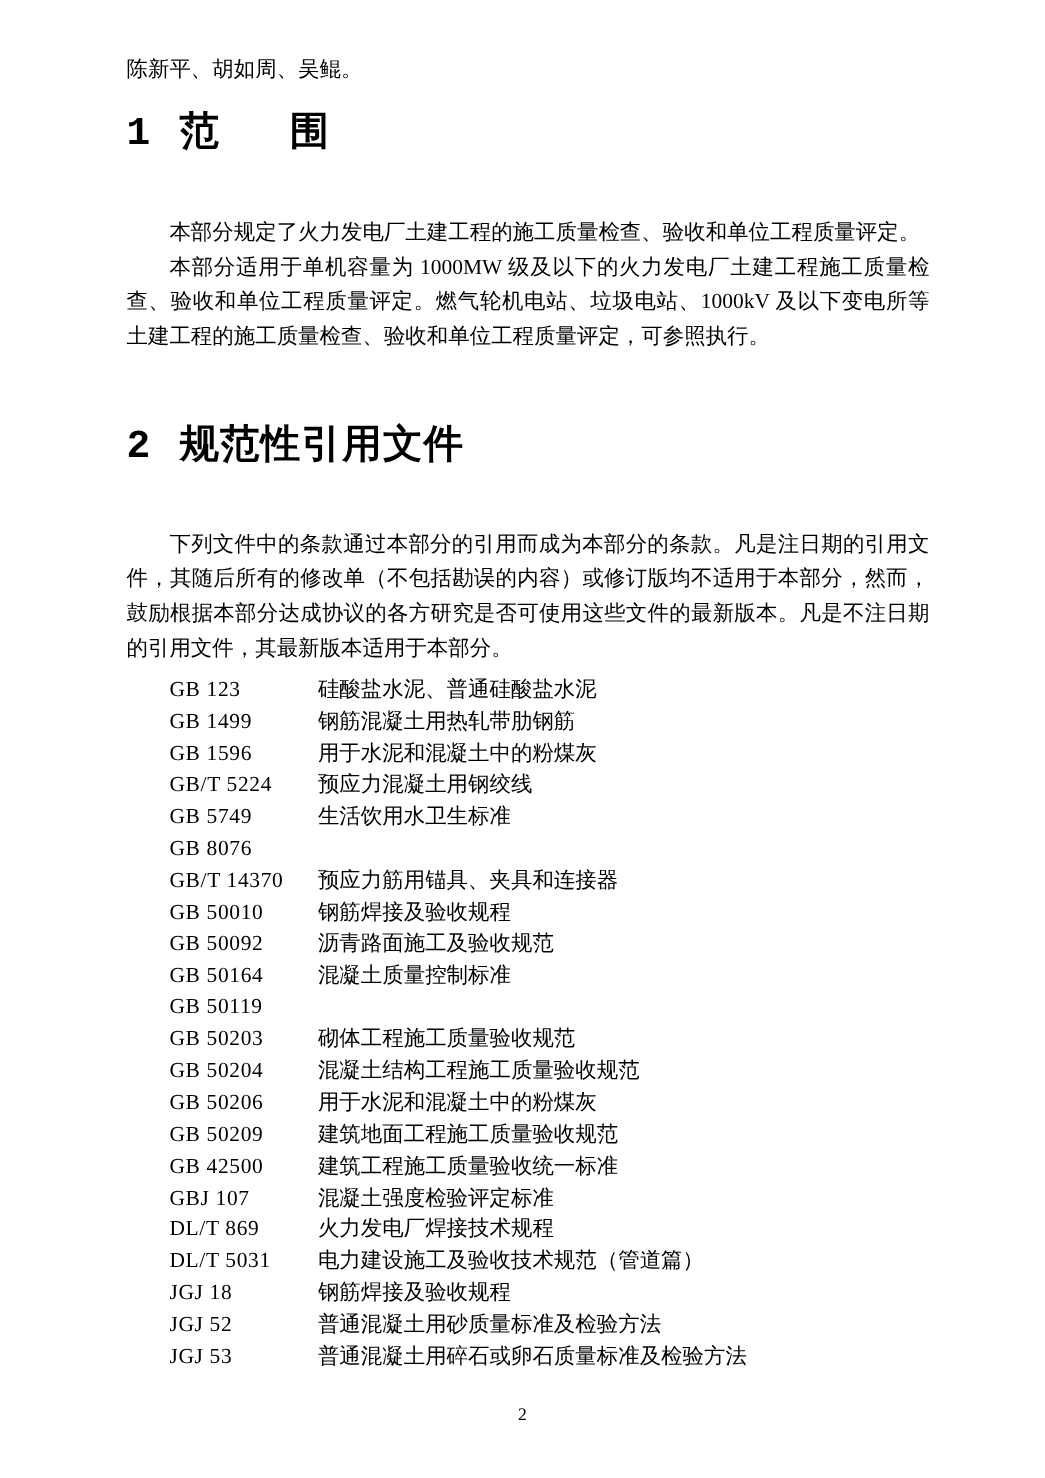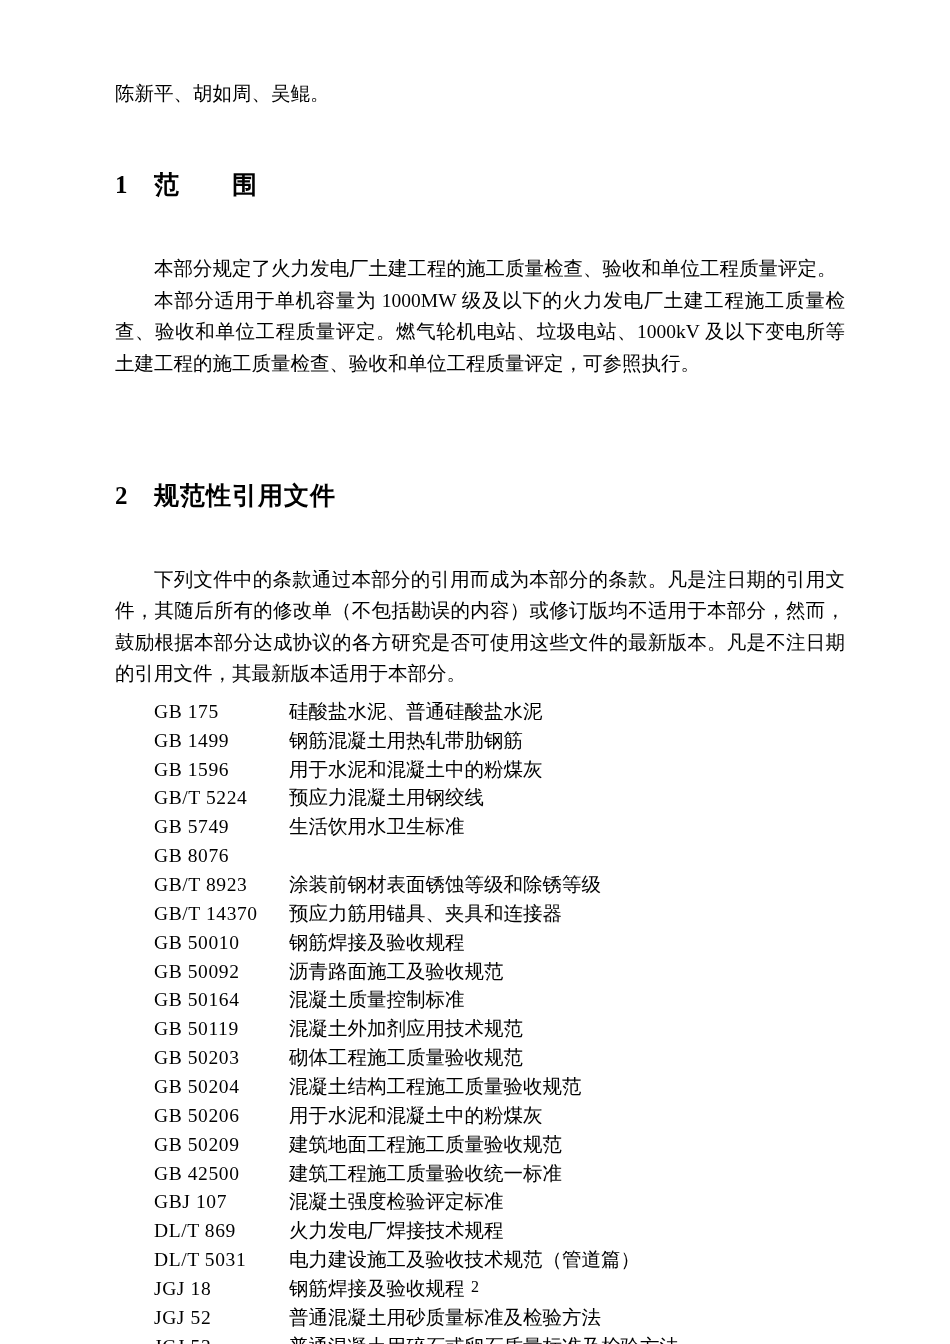--- a/index.html
+++ b/index.html
@@ -11,33 +11,33 @@
     font-family: "Liberation Serif", "DejaVu Serif", serif;
     color: #000000;
   }
   .page {
     position: relative;
     width: 950px;
     height: 1344px;
     margin: 0 auto;
     background: #ffffff;
     box-sizing: border-box;
-    padding: 78px 105px 40px 115px;
+    padding: 48px 105px 40px 115px;
     overflow: hidden;
   }
   .intro-names {
     font-size: 19.5px;
     line-height: 1.6;
     margin: 0 0 0 0;
   }
   h2.section {
-    font-family: Liberation Serif, serif;
+    font-family: Liberation Mono, monospace;
     font-weight: bold;
-    font-size: 25px;
-    margin: 59px 0 0 0;
+    font-size: 36px;
+    margin: 16px 0 0 0;
     letter-spacing: 0.5px;
   }
   h2.section .num {
     display: inline-block;
     margin-right: 26px;
   }
   h2.section.wide .title {
     letter-spacing: 1px;
   }
   h2.section .title.spaced {
@@ -103,21 +103,21 @@
   <h2 class="section wide">
     <span class="num">2</span><span class="title">规范性引用文件</span>
   </h2>
 
   <div class="block-gap-2"></div>
 
   <p class="para">下列文件中的条款通过本部分的引用而成为本部分的条款。凡是注日期的引用文件，其随后所有的修改单（不包括勘误的内容）或修订版均不适用于本部分，然而，鼓励根据本部分达成协议的各方研究是否可使用这些文件的最新版本。凡是不注日期的引用文件，其最新版本适用于本部分。</p>
 
   <ul class="ref-list">
     <li class="ref-item">
-      <span class="ref-code">GB 175</span>
+      <span class="ref-code">GB 123</span>
       <span class="ref-title">硅酸盐水泥、普通硅酸盐水泥</span>
     </li>
     <li class="ref-item">
       <span class="ref-code">GB 1499</span>
       <span class="ref-title">钢筋混凝土用热轧带肋钢筋</span>
     </li>
     <li class="ref-item">
       <span class="ref-code">GB 1596</span>
       <span class="ref-title">用于水泥和混凝土中的粉煤灰</span>
     </li>
@@ -126,42 +126,37 @@
       <span class="ref-title">预应力混凝土用钢绞线</span>
     </li>
     <li class="ref-item">
       <span class="ref-code">GB 5749</span>
       <span class="ref-title">生活饮用水卫生标准</span>
     </li>
     <li class="ref-item">
       <span class="ref-code">GB 8076</span>
     </li>
     <li class="ref-item">
-      <span class="ref-code">GB/T 8923</span>
-      <span class="ref-title">涂装前钢材表面锈蚀等级和除锈等级</span>
-    </li>
-    <li class="ref-item">
       <span class="ref-code">GB/T 14370</span>
       <span class="ref-title">预应力筋用锚具、夹具和连接器</span>
     </li>
     <li class="ref-item">
       <span class="ref-code">GB 50010</span>
       <span class="ref-title">钢筋焊接及验收规程</span>
     </li>
     <li class="ref-item">
       <span class="ref-code">GB 50092</span>
       <span class="ref-title">沥青路面施工及验收规范</span>
     </li>
     <li class="ref-item">
       <span class="ref-code">GB 50164</span>
       <span class="ref-title">混凝土质量控制标准</span>
     </li>
     <li class="ref-item">
       <span class="ref-code">GB 50119</span>
-      <span class="ref-title">混凝土外加剂应用技术规范</span>
     </li>
     <li class="ref-item">
       <span class="ref-code">GB 50203</span>
       <span class="ref-title">砌体工程施工质量验收规范</span>
     </li>
     <li class="ref-item">
       <span class="ref-code">GB 50204</span>
       <span class="ref-title">混凝土结构工程施工质量验收规范</span>
     </li>
     <li class="ref-item">

